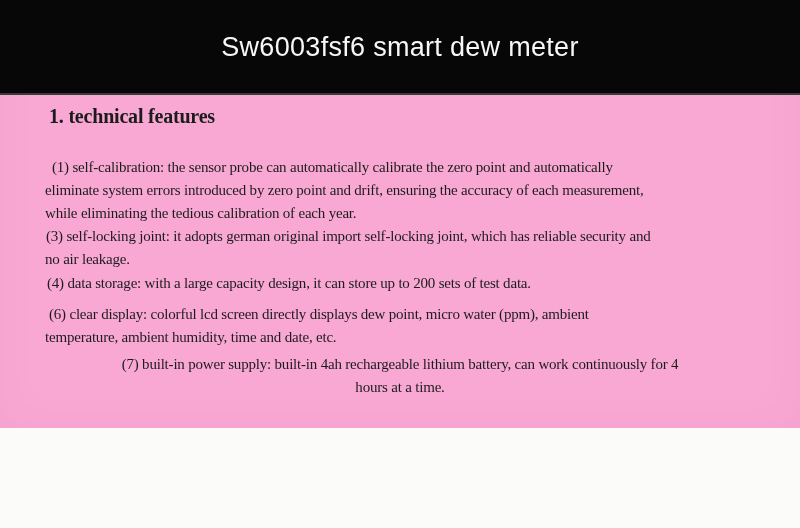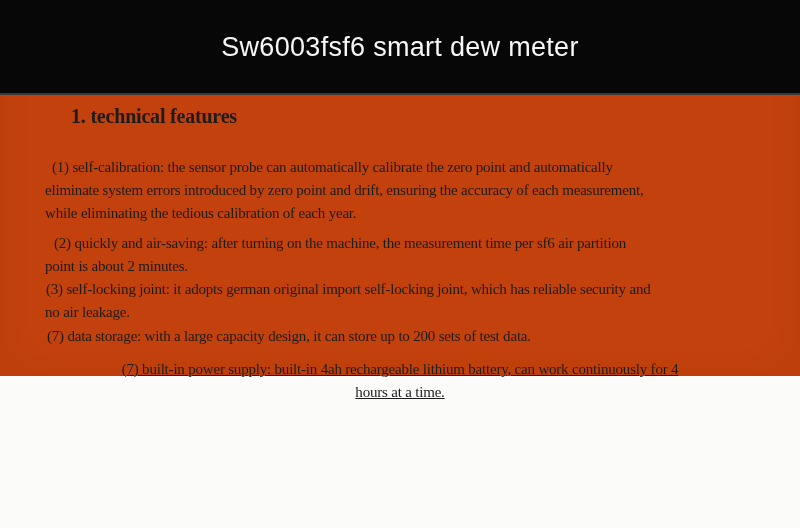--- a/index.html
+++ b/index.html
@@ -8,22 +8,22 @@
   }
   body {
     width: 800px;
     height: 528px;
     overflow: hidden;
     background: #fbfbf9;
   }
   .page {
     position: relative;
     width: 800px;
-    height: 376px;
-    background: #c2410c;
+    height: 428px;
+    background: #f9a8d4;
     box-shadow: inset 0 0 46px rgba(0,0,0,0.035);
   }
   .banner {
     height: 93px;
     background: #070707;
     border-bottom: 2px solid #3a3a3a;
     display: flex;
     align-items: center;
     justify-content: center;
   }
@@ -35,70 +35,69 @@
     font-size: 27px;
     letter-spacing: 0.3px;
     color: #f7f7f7;
   }
   .doc {
     font-family: "Liberation Serif", "DejaVu Serif", serif;
     color: #1c1c1c;
     padding: 0 0 0 45px;
   }
   .doc h2 {
-    margin: 8px 0 0 26px;
+    margin: 8px 0 0 4px;
     font-weight: 600;
     font-size: 20px;
     line-height: 26px;
     letter-spacing: -0.2px;
   }
   .feat {
     margin: 0;
     font-size: 15px;
     line-height: 23px;
     letter-spacing: -0.2px;
     white-space: pre-line;
   }
   .f1 { margin-top: 27px; text-indent: 7px; }
   .f2 { margin-top: 7px;  text-indent: 9px; }
   .f3 { text-indent: 1px; }
   .f4 { margin-top: 1px;  text-indent: 2px; }
   .f5 { margin-top: 5px;  text-indent: 3px; }
   .f6 { margin-top: 8px;  text-indent: 4px; }
   .f7 {
-    margin-top: 10px;
+    margin-top: 4px;
     margin-left: -45px;   
     text-align: center;
     text-indent: 0;
-    text-decoration: underline;
   }
 </style>
 </head>
 <body>
 
 <div class="page">
 
   <header class="banner">
     <h1>Sw6003fsf6 smart dew meter</h1>
   </header>
 
   <main class="doc">
     <h2>1. technical features</h2>
 
     <p class="feat f1">(1) self-calibration: the sensor probe can automatically calibrate the zero point and automatically
 eliminate system errors introduced by zero point and drift, ensuring the accuracy of each measurement,
 while eliminating the tedious calibration of each year.</p>
 
-    <p class="feat f2">(2) quickly and air-saving: after turning on the machine, the measurement time per sf6 air partition
-point is about 2 minutes.</p>
 
     <p class="feat f3">(3) self-locking joint: it adopts german original import self-locking joint, which has reliable security and
 no air leakage.</p>
 
-    <p class="feat f4">(7) data storage: with a large capacity design, it can store up to 200 sets of test data.</p>
+    <p class="feat f4">(4) data storage: with a large capacity design, it can store up to 200 sets of test data.</p>
 
 
+    <p class="feat f6">(6) clear display: colorful lcd screen directly displays dew point, micro water (ppm), ambient
+temperature, ambient humidity, time and date, etc.</p>
 
     <p class="feat f7">(7) built-in power supply: built-in 4ah rechargeable lithium battery, can work continuously for 4
 hours at a time.</p>
   </main>
 
 </div>
 
 </body></html>

